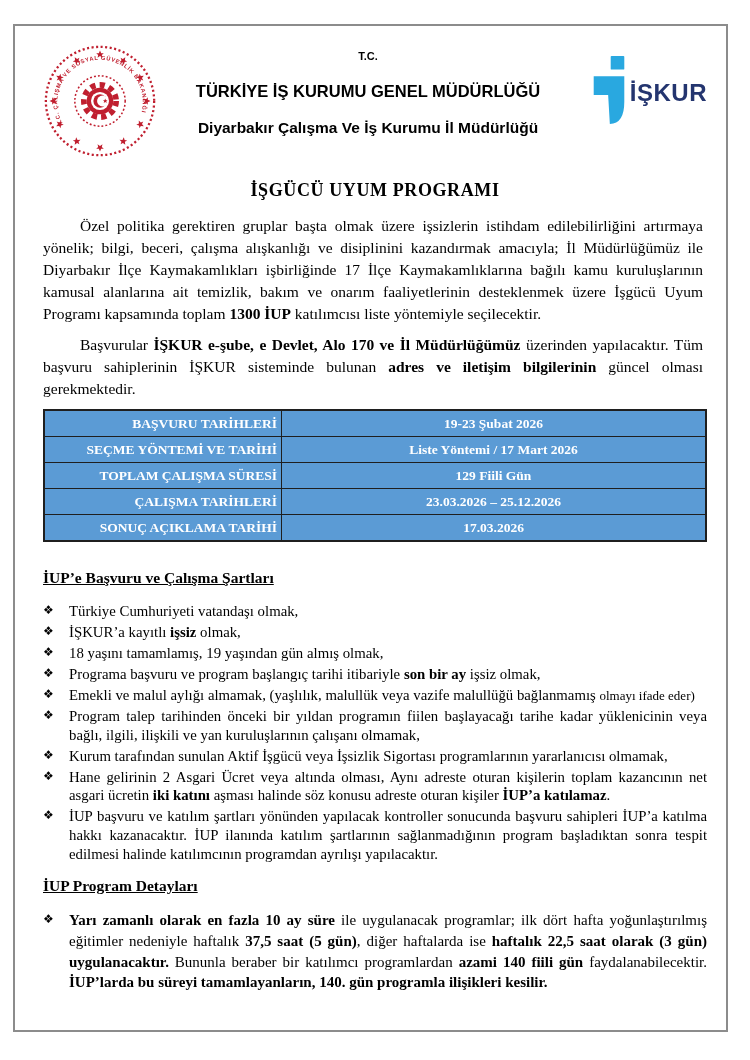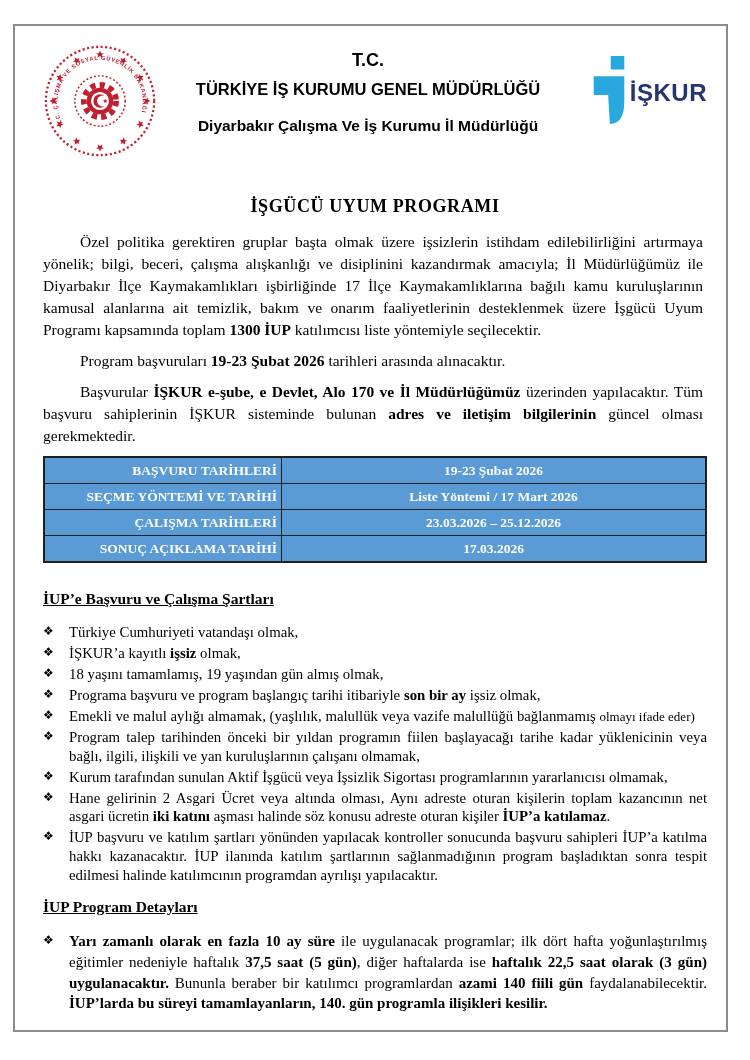--- a/index.html
+++ b/index.html
@@ -7,32 +7,32 @@
   .frame{
     position:absolute;left:13px;top:24px;width:715px;height:1008px;
     border:2px solid var(--frame-gray,#8c8c8c);box-sizing:border-box;background:#fff;
   }
   .content{padding:18px 19px 0 28px;}
 
   
   .hdr{display:flex;align-items:flex-start;}
   .seal{width:118px;flex:0 0 118px;}
   .hdr-text{flex:1;text-align:center;font-family:"Liberation Sans",sans-serif;font-weight:bold;padding-top:6px;}
-  .h1{font-size:18px;margin:0 0 9px 0;}
+  .h1{font-size:11px;margin:0 0 20px 0;}
   .h2{font-size:16.5px;margin:0 0 18px 0;}
   .h3{font-size:15.5px;margin:0;}
   .logo{width:132px;flex:0 0 132px;display:flex;align-items:center;justify-content:flex-end;padding-top:10px;gap:4px;}
   .logotext{font-family:"Liberation Sans",sans-serif;font-weight:bold;font-size:24px;color:var(--iskur-navy,#24356f);letter-spacing:0.5px;}
   .cyan{fill:var(--iskur-cyan,#29a8e0);}
   .red-fill{fill:var(--seal-red,#c01f2f);}
   .red-stroke{stroke:var(--seal-red,#c01f2f);}
   .sealtext{fill:var(--seal-red,#c01f2f);font-family:"Liberation Sans",sans-serif;font-weight:bold;letter-spacing:0.8px;}
 
   
-  .doc-title{text-align:center;font-size:18px;font-weight:bold;letter-spacing:0.6px;margin:34px 0 14px 0;}
+  .doc-title{text-align:center;font-size:18px;font-weight:bold;letter-spacing:0.6px;margin:18px 0 14px 0;}
   .para{font-size:15.5px;line-height:1.42;text-align:justify;text-indent:37px;margin:0 4px 9px 0;}
   .b{font-weight:bold;}
   .small{font-size:13px;}
 
   
   .info-table{border-collapse:collapse;width:100%;margin:7px 0 0 0;border:2px solid var(--table-border,#1f1f1f);}
   .info-table td{
     background:var(--table-blue,#5b9bd5);color:#fff;font-weight:bold;font-size:13.5px;
     border:1px solid var(--table-border,#1f1f1f);text-align:center;height:25px;padding:0 4px;
     font-family:"Liberation Serif",serif;
@@ -98,33 +98,36 @@
           <path d="M2,26 H38 V56 Q38,82 21,82 L19,48 H2 Z" class="cyan"></path>
         </svg>
         <span class="logotext">İŞKUR</span>
       </div>
     </header>
 
     <h1 class="doc-title">İŞGÜCÜ UYUM PROGRAMI</h1>
 
     <div>
         <p class="para"><span>Özel politika gerektiren gruplar başta olmak üzere işsizlerin istihdam edilebilirliğini artırmaya yönelik; bilgi, beceri, çalışma alışkanlığı ve disiplinini kazandırmak amacıyla; İl Müdürlüğümüz ile Diyarbakır İlçe Kaymakamlıkları  işbirliğinde 17 İlçe Kaymakamlıklarına bağılı kamu kuruluşlarının kamusal alanlarına ait temizlik, bakım ve onarım faaliyetlerinin desteklenmek üzere İşgücü Uyum Programı kapsamında toplam </span><span class="b">1300 İUP</span><span> katılımcısı liste yöntemiyle seçilecektir.</span></p>
-        <p class="para"><span>Program başvuruları </span><span class="b">19-23 Şubat 2026</span><span> tarihleri arasında alınacaktır.</span></p>
         <p class="para"><span>Başvurular </span><span class="b">İŞKUR e-şube, e Devlet, Alo 170 ve İl Müdürlüğümüz</span><span> üzerinden yapılacaktır. Tüm başvuru sahiplerinin İŞKUR sisteminde bulunan </span><span class="b">adres ve iletişim bilgilerinin</span><span> güncel olması gerekmektedir.</span></p>
       </div>
 
     <table class="info-table">
       <tbody>
           <tr>
             <td class="tl">BAŞVURU TARİHLERİ</td>
             <td class="tv">19-23 Şubat 2026</td>
           </tr>
           <tr>
             <td class="tl">SEÇME YÖNTEMİ VE TARİHİ</td>
             <td class="tv">Liste Yöntemi / 17 Mart 2026</td>
+          </tr>
+          <tr>
+            <td class="tl">TOPLAM ÇALIŞMA SÜRESİ</td>
+            <td class="tv">129 Fiili Gün</td>
           </tr>
           <tr>
             <td class="tl">ÇALIŞMA TARİHLERİ</td>
             <td class="tv">23.03.2026 – 25.12.2026</td>
           </tr>
           <tr>
             <td class="tl">SONUÇ AÇIKLAMA TARİHİ</td>
             <td class="tv">17.03.2026</td>
           </tr>
         </tbody>

